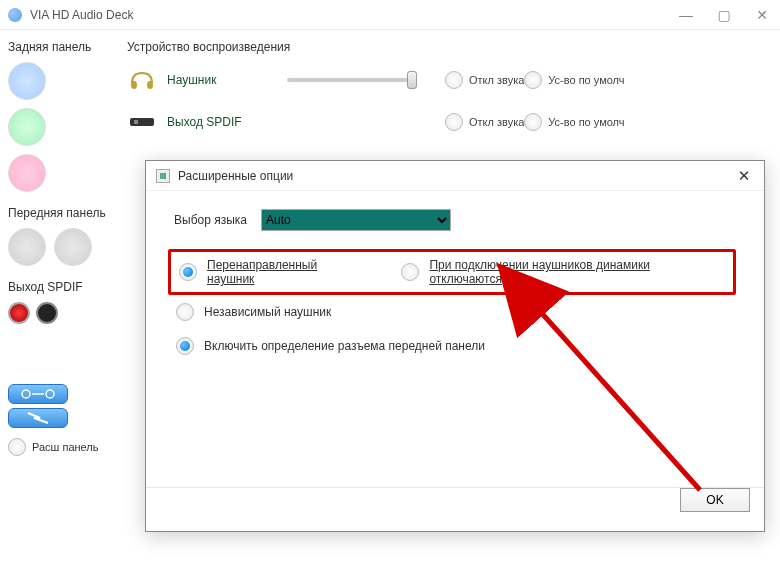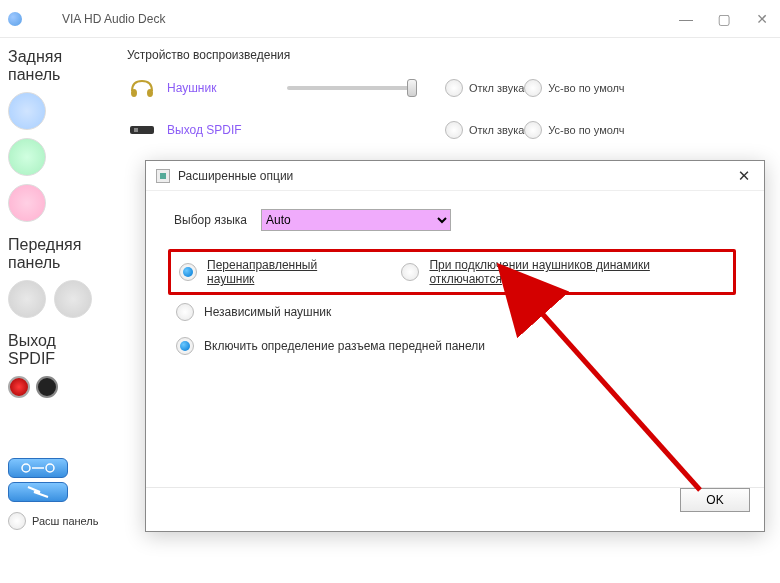--- a/index.html
+++ b/index.html
@@ -1,29 +1,29 @@
 <!DOCTYPE html>
 <html><head>
 <meta charset="utf-8">
 <style>
   * { box-sizing: border-box; margin: 0; padding: 0; font-family: "Segoe UI", Tahoma, sans-serif; }
   body { width: 780px; height: 583px; background: #fff; position: relative; overflow: hidden; }
 
   
-  .titlebar { height: 38px; display: flex; align-items: center; padding: 12px 8px; border-bottom: 1px solid #eaeaea; gap: 32px; }
+  .titlebar { height: 30px; display: flex; align-items: center; padding: 12px 8px; border-bottom: 1px solid #eaeaea; }
   .titlebar .app-icon { width: 14px; height: 14px; border-radius: 50%; background: radial-gradient(circle at 35% 35%, #9ec8ff, #5aa0e8); margin-right: 8px; }
   .titlebar .title { font-size: 12px; color: #555; }
   .titlebar .window-controls { margin-left: auto; display: flex; gap: 18px; color: #888; font-size: 14px; }
   .titlebar .window-controls span { cursor: pointer; width: 20px; text-align: center; }
 
   .main-content { display: flex; height: calc(100% - 32px); }
 
   
   .sidebar { width: 115px; padding: 10px 8px; }
-  .sidebar h4 { font-size: 16px; font-weight: normal; color: #333; margin-bottom: 8px; }
+  .sidebar h4 { font-size: 12px; font-weight: normal; color: #333; margin-bottom: 8px; }
   .jack-row { display: flex; gap: 8px; margin-bottom: 8px; }
   .jack { width: 38px; height: 38px; border-radius: 50%; border: 1px solid #ddd; background: radial-gradient(circle at 50% 50%, #fff 0%, #fff 30%, rgba(200,200,200,0.3) 100%); position: relative; }
   .jack.blue  { background: radial-gradient(circle, #d0e4ff 0%, #a8cfff 100%); }
   .jack.green { background: radial-gradient(circle, #d0ffe0 0%, #a8f0c0 100%); }
   .jack.pink  { background: radial-gradient(circle, #ffd0e4 0%, #ffb0d0 100%); }
   .jack.grey  { background: radial-gradient(circle, #e8e8e8 0%, #d0d0d0 100%); }
   .jack.red   { width: 22px; height: 22px; background: radial-gradient(circle, #ff3a3a 0%, #a00000 100%); border: 2px solid #aaa; }
   .jack.black { width: 22px; height: 22px; background: #222; border: 2px solid #888; }
   .spdif-row { display: flex; gap: 6px; margin-top: 4px; margin-bottom: 20px; }
 
@@ -33,36 +33,36 @@
 
   .ext-mode-row { display: flex; align-items: center; gap: 6px; margin-top: 10px; font-size: 11px; color: #333; }
   .radio-circle { width: 18px; height: 18px; border-radius: 50%; border: 1px solid #bbb; background: radial-gradient(circle, #fff 0%, #e8e8e8 100%); flex-shrink: 0; }
   .radio-circle.checked::after { content: ""; display: block; width: 10px; height: 10px; margin: 3px; border-radius: 50%; background: radial-gradient(circle at 35% 35%, #6ac8ff, #0078d4); }
 
   
   .main-panel { flex: 1; padding: 10px 12px; position: relative; }
   .main-panel h4 { font-size: 12px; font-weight: normal; color: #333; margin-bottom: 10px; }
   .device-row { display: flex; align-items: center; gap: 10px; margin-bottom: 10px; height: 32px; }
   .device-icon { width: 30px; height: 22px; display: flex; align-items: center; justify-content: center; }
-  .device-label { font-size: 12px; color: #8b5cf6; width: 110px; }
+  .device-label { font-size: 12px; color: #14532d; width: 110px; }
   .slider-track { width: 130px; height: 4px; background: #ccc; border-radius: 2px; position: relative; }
   .slider-thumb { position: absolute; right: 0; top: -7px; width: 10px; height: 18px; background: linear-gradient(#f5f5f5, #d0d0d0); border: 1px solid #999; border-radius: 3px; }
   .device-opts { display: flex; margin-left: 18px; }
   .opt { display: flex; align-items: center; gap: 6px; font-size: 11px; color: #444; }
 
   
   .dialog { position: absolute; left: 145px; top: 160px; width: 620px; height: 372px; background: #fff; border: 1px solid #888; box-shadow: 0 4px 20px rgba(0,0,0,0.2); display: flex; flex-direction: column; }
   .dialog-titlebar { height: 30px; display: flex; align-items: center; padding: 0 10px; border-bottom: 1px solid #eee; }
   .dialog-titlebar .dlg-icon { width: 14px; height: 14px; background: #eee; border: 1px solid #aaa; margin-right: 8px; position: relative; }
   .dialog-titlebar .dlg-icon::after { content: ""; position: absolute; top: 3px; left: 3px; width: 6px; height: 6px; background: #5a9; }
   .dialog-titlebar .dlg-title { font-size: 12px; color: #333; }
   .dialog-titlebar .dlg-close { margin-left: auto; font-size: 15px; color: #333; cursor: pointer; width: 20px; text-align: center; }
   .dialog-body { flex: 1; padding: 18px 28px; position: relative; }
   .lang-row { display: flex; align-items: center; gap: 14px; font-size: 12px; color: #333; margin-bottom: 18px; }
-  .lang-row select { width: 190px; height: 22px; font-size: 12px; border: 1px solid #aaa; background: #f0abfc; }
+  .lang-row select { width: 190px; height: 22px; font-size: 12px; border: 1px solid #aaa; background: #0f766e; }
   .highlight-box { border: 3px solid #d40000; padding: 6px 8px; border-radius: 2px; display: flex; align-items: center; gap: 34px; margin-bottom: 8px; margin-left: -6px; }
   .hb-row { display: flex; align-items: center; gap: 10px; font-size: 12px; color: #333; text-decoration: underline; }
   .opt-row { display: flex; align-items: center; gap: 10px; font-size: 12px; color: #333; margin-left: 2px; margin-bottom: 16px; }
   .dialog-footer { height: 44px; display: flex; justify-content: flex-end; align-items: flex-start; padding: 0 14px; border-top: 1px solid #e8e8e8; }
   .ok-btn { width: 70px; height: 24px; font-size: 12px; border: 1px solid #999; background: linear-gradient(#fdfdfd, #ececec); cursor: pointer; }
 
   
   .arrow-svg { position: absolute; left: 0; top: 0; width: 780px; height: 583px; pointer-events: none; z-index: 100; }
 </style>
 </head>

